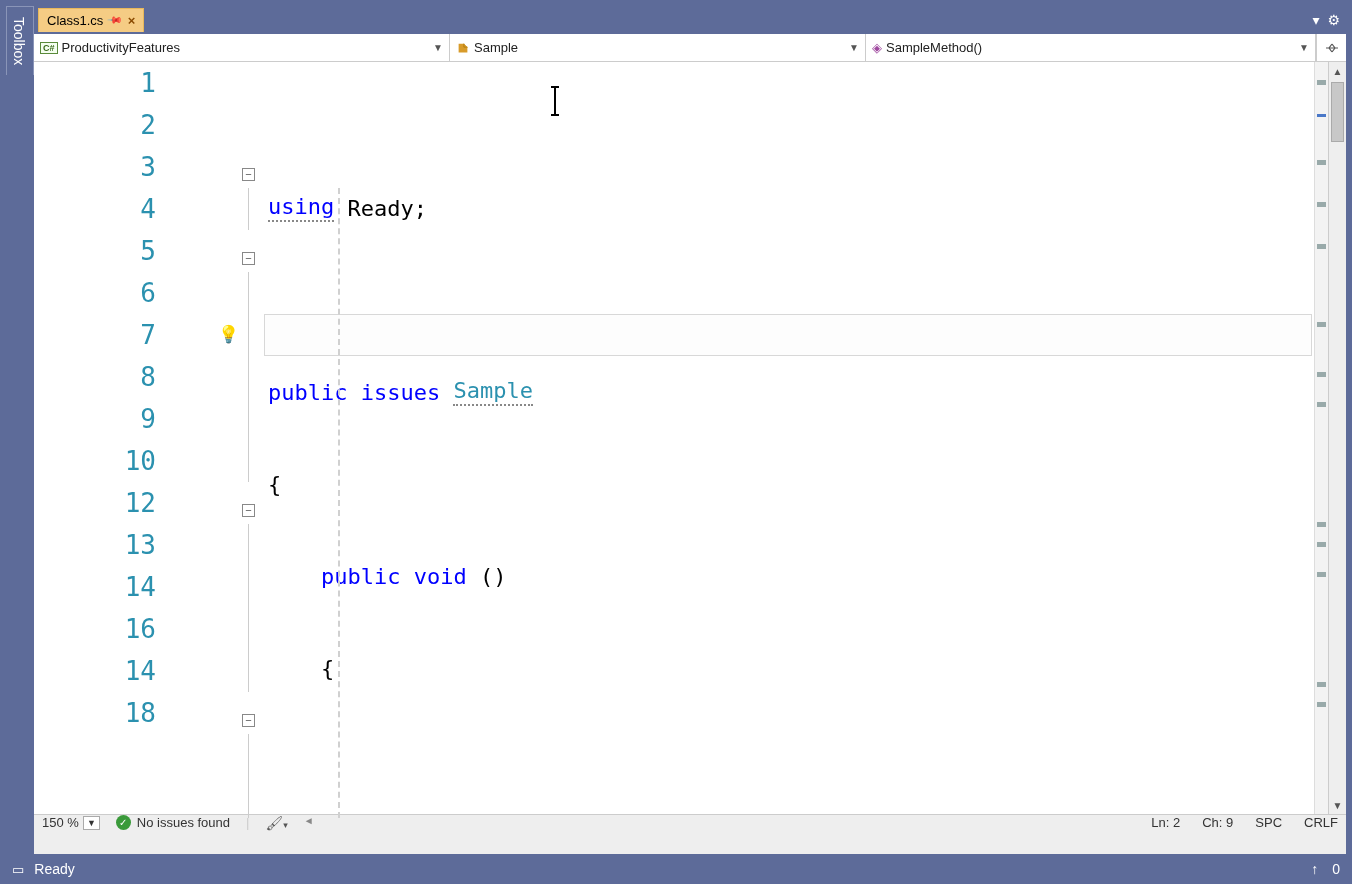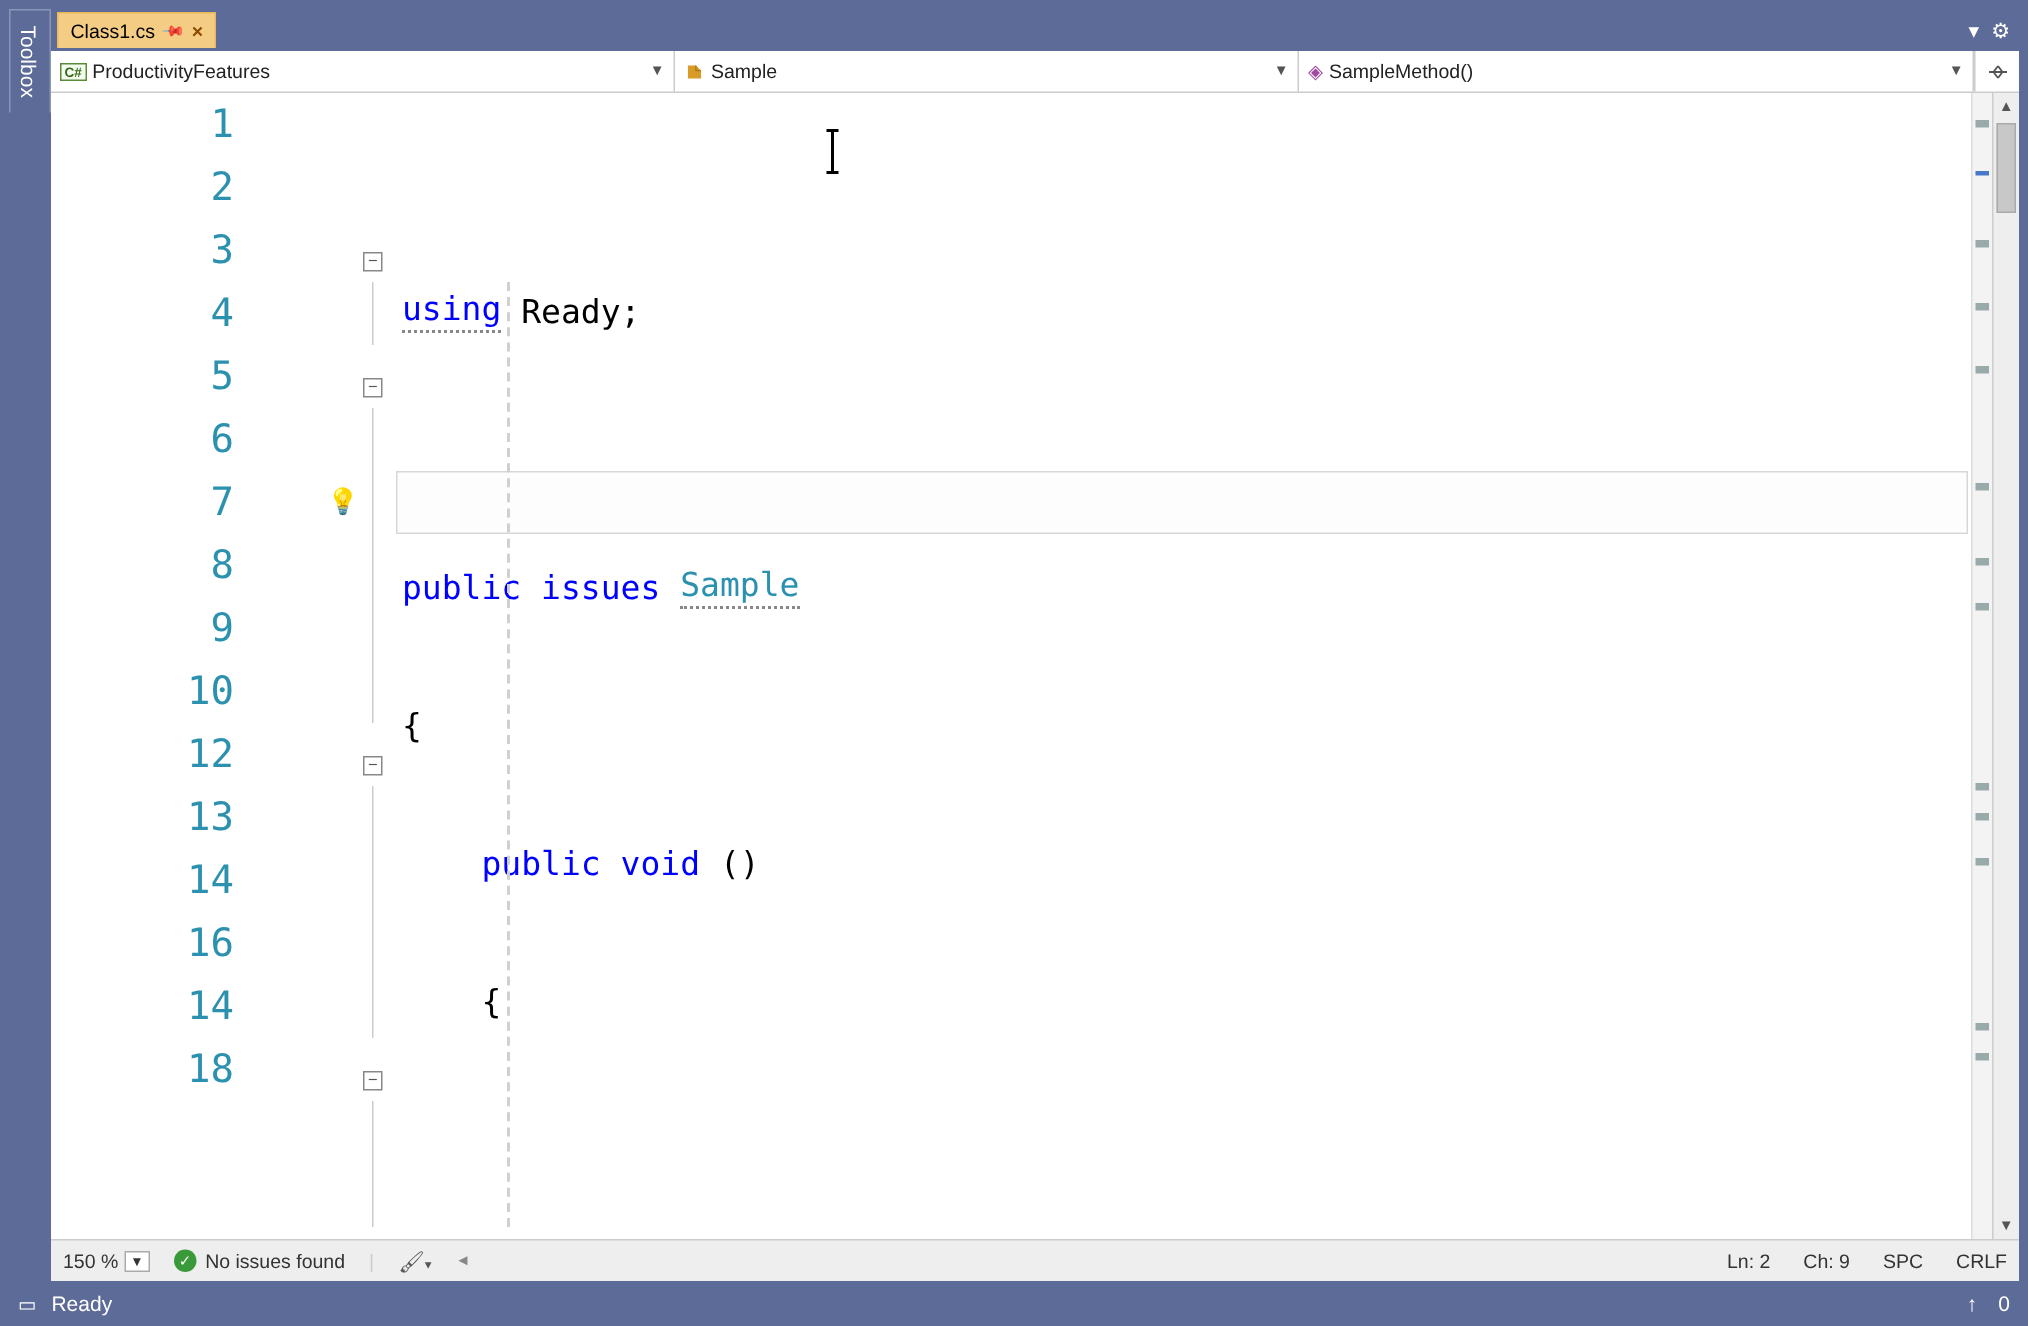--- a/index.html
+++ b/index.html
@@ -121,22 +121,22 @@
 .scroll-thumb {
   position: absolute; left: 2px; right: 2px; top: 20px; height: 60px;
   background: #c8c8c8; border: 1px solid #aaa;
 }
 .overview-ruler {
   width: 14px; background: #f3f3f3; border-left: 1px solid #ddd;
   position: relative;
 }
 .ov-mark { position: absolute; left: 2px; right: 2px; height: 5px; background: #9aa; }
 .status-strip {
-  height: 28px; background: #eee; border-top: 1px solid #ccc;
-  display: flex; align-items: center; font-size: 13px; color: #333;
+  height: 40px; background: #eee; border-top: 1px solid #ccc;
+  display: flex; align-items: flex-start; font-size: 13px; color: #333;
   padding: 0 8px; gap: 16px;
 }
 .zoom-box {
   display: flex; align-items: center; gap: 4px;
 }
 .zoom-dd { border: 1px solid #aaa; font-size: 9px; padding: 1px 3px; background: #fff; }
 .issues { display: flex; align-items: center; gap: 6px; }
 .check-ok {
   width: 15px; height: 15px; border-radius: 50%;
   background: #3a9a3a; color: #fff; font-size: 10px;

